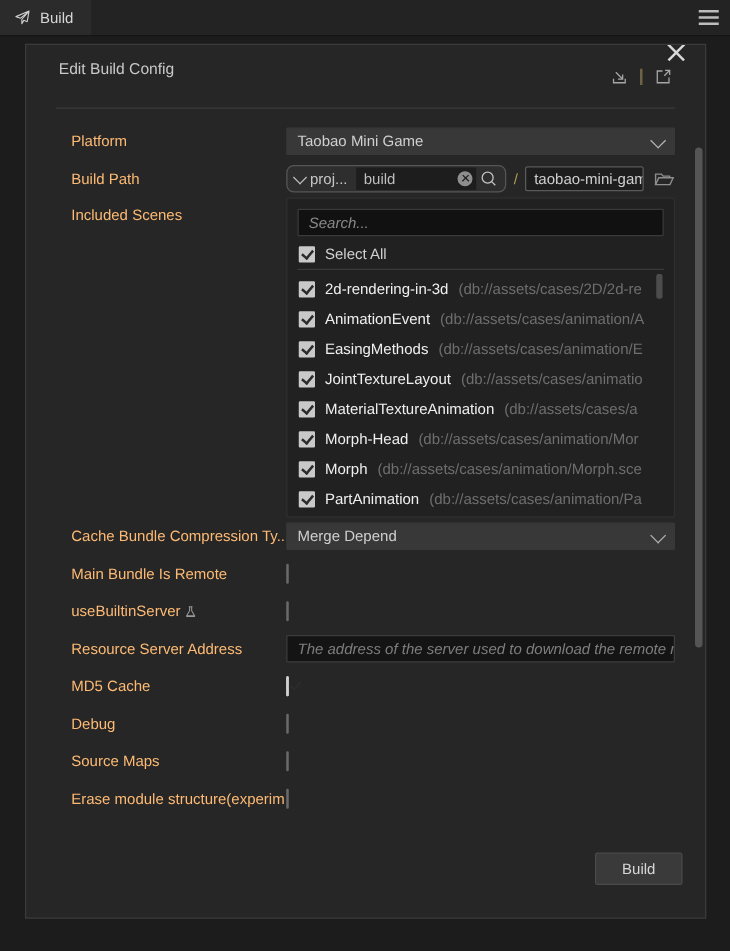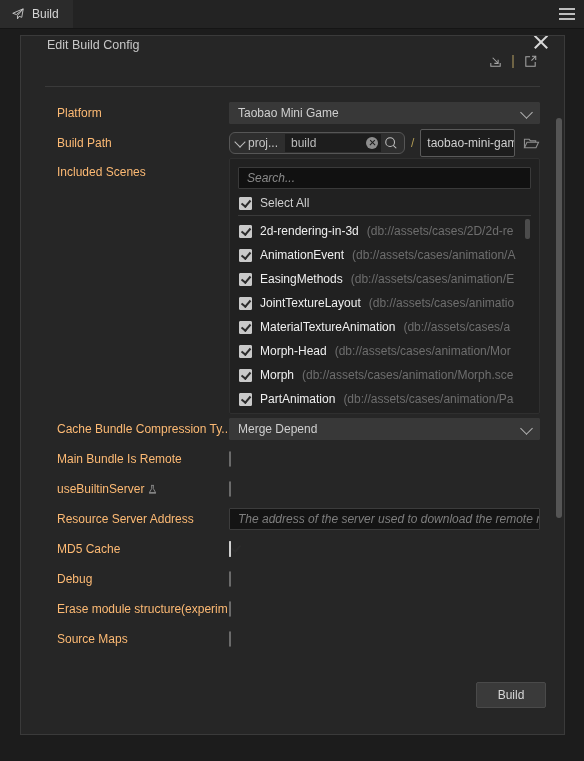--- a/index.html
+++ b/index.html
@@ -72,21 +72,21 @@
     box-sizing: border-box;
     overflow: hidden;
   }
   .panel-header {
     position: relative;
     height: 50px;
   }
   .panel-title {
     position: absolute;
     left: 26px;
-    top: 2px;
+    top: 12px;
     font-size: 12.5px;
     color: #c8c8c8;
   }
   .hdr-icons {
     position: absolute;
     right: 26px;
     top: 18px;
     display: flex;
     align-items: center;
     gap: 9px;
@@ -256,21 +256,21 @@
   .bp-search {
     width: 20px;
     height: 18px;
     display: flex;
     align-items: center;
     justify-content: center;
     cursor: pointer;
   }
   .slash { color: #b09b55; font-size: 12px; padding: 0 1px; }
   .bp-tail {
-    height: 28px;
+    height: 20px;
     background: #1d1d1d;
     border: 1px solid #5a5a5a;
     border-radius: 2px;
     display: flex;
     align-items: center;
     padding: 0 6px;
     color: #cfcfcf;
     font-size: 12px;
     box-sizing: border-box;
     width: 106px;
@@ -679,28 +679,28 @@
     </div>
 
     <div class="row">
       <div class="label">Debug</div>
       <div class="field">
         <span class="cbfield"></span>
       </div>
     </div>
 
     <div class="row">
+      <div class="label">Source Maps</div>
+      <div class="field">
+        <span class="cbfield"></span>
+      </div>
+    </div>
+
+    <div class="row">
       <div class="label">Erase module structure(experim</div>
-      <div class="field">
-        <span class="cbfield"></span>
-      </div>
-    </div>
-
-    <div class="row">
-      <div class="label">Source Maps</div>
       <div class="field">
         <span class="cbfield"></span>
       </div>
     </div>
 
   </div>
 
   <div class="footer">
     <div class="build-btn">Build</div>
   </div>

